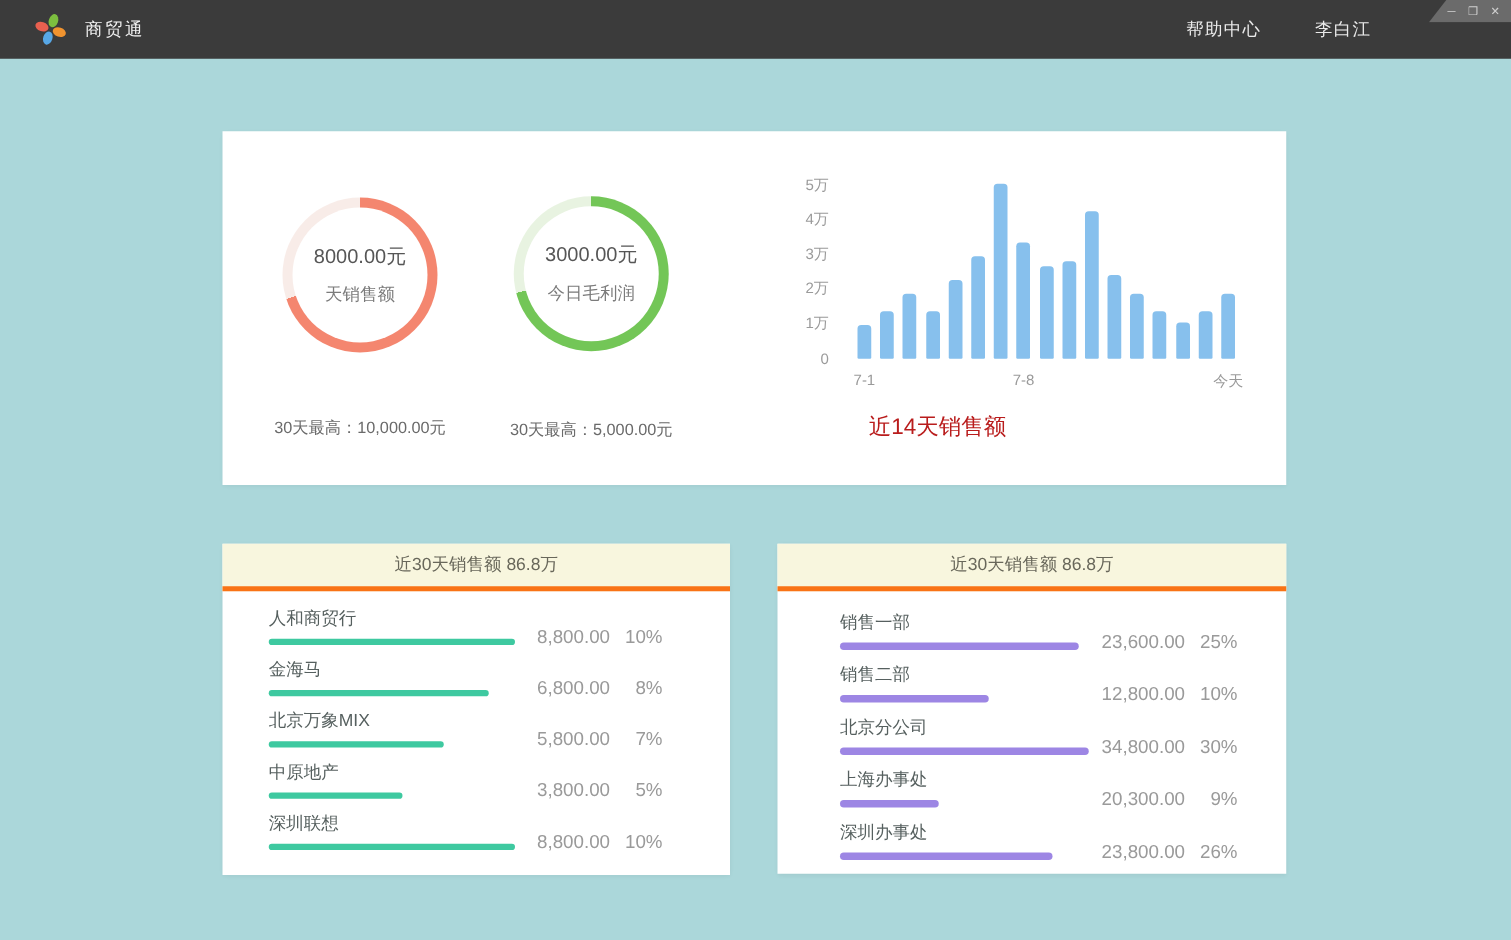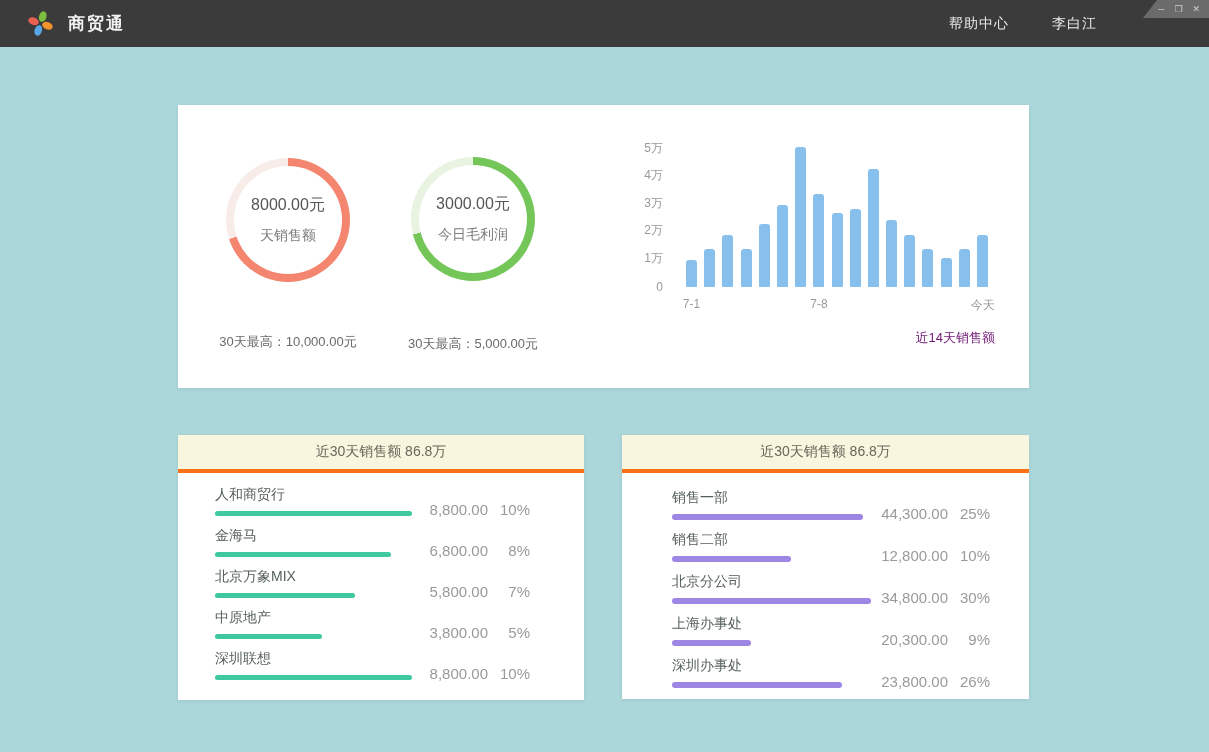--- a/index.html
+++ b/index.html
@@ -5,21 +5,21 @@
   html,body{margin:0;padding:0;}
   body{
     width:1209px;height:752px;overflow:hidden;position:relative;
     background:#abd7da;
     font-family:"Liberation Sans","DejaVu Sans",sans-serif;
     -webkit-font-smoothing:antialiased;
   }
   
   .topbar{position:absolute;top:0;left:0;width:1209px;height:47px;background:#3b3b3b;display:flex;align-items:center;}
   .logo{margin-left:27px;width:27px;height:27px;flex:0 0 auto;}
-  .app-title{color:#f2f2f2;font-size:17px;margin-left:14px;letter-spacing:2px;font-weight:bold;}
+  .app-title{color:#f2f2f2;font-size:14px;margin-left:14px;letter-spacing:2px;}
   .topbar-links{margin-left:auto;display:flex;align-items:center;gap:43px;margin-right:112px;font-family:Liberation Serif, serif;}
   .topbar-link{color:#eaeaea;font-size:14px;cursor:pointer;letter-spacing:1px;}
   .win-controls{
     position:absolute;top:0;right:0;width:66px;height:18px;background:#6b6b6b;
     clip-path:polygon(14px 0,100% 0,100% 100%,0 100%);
     display:flex;align-items:center;justify-content:flex-end;gap:10px;
     padding-right:9px;box-sizing:border-box;
   }
   .win-btn{color:#cfcfcf;font-size:9px;line-height:1;cursor:pointer;}
   
@@ -37,21 +37,21 @@
   #donut-sales{left:48px;top:53px;}
   #donut-profit{left:233px;top:52px;}
   #footnote-sales{left:-10px;top:228px;}
   #footnote-profit{left:175px;top:230px;}
   
   .chart-y-tick{position:absolute;width:44px;text-align:right;left:441px;font-size:12px;color:#9a9a9a;}
   .chart-bars{position:absolute;left:508px;bottom:101px;display:flex;align-items:flex-end;gap:7.2px;}
   .chart-bar{width:11px;border-radius:3px 3px 1px 1px;}
   .chart-x-axis{position:absolute;left:508px;top:192px;height:16px;width:310px;}
   .chart-x-tick{position:absolute;transform:translateX(-50%);font-size:12px;color:#9a9a9a;white-space:nowrap;}
-  .chart-title{position:absolute;left:517px;top:224px;width:300px;text-align:right;font-size:13px;color:#701a75;}
+  .chart-title{position:absolute;left:517px;top:224px;width:300px;text-align:left;font-size:18px;color:#b91c1c;}
   
   .rank-header{height:38px;background:#f8f6de;border-bottom:4px solid #f97316;display:flex;align-items:center;justify-content:center;font-size:14px;color:#68675a;box-sizing:border-box;}
   .rank-rows{box-sizing:border-box;}
   #customer-card .rank-rows{padding:13px 54px 0 37px;}
   #dept-card .rank-rows{padding:16px 39px 0 50px;}
   .rank-row{display:flex;align-items:flex-end;margin-bottom:11px;}
   .row-main{flex:1;min-width:0;}
   .row-name{font-size:14px;color:#56605f;}
   .row-bar{height:5px;border-radius:3px;margin-top:7px;}
   #dept-card .row-bar{height:6px;}
@@ -191,21 +191,21 @@
 
 <div class="card" id="dept-card">
   <div class="rank-header">近30天销售额 86.8万</div>
   <div class="rank-rows">
       <div class="rank-row">
         <div class="row-main">
           <div class="row-name">销售一部</div>
           <div class="row-bar" style="width: 191px; background: rgb(157, 134, 228);"></div>
         </div>
         <div class="row-values">
-          <span class="row-amount">44,300.00</span>
+          <span class="row-amount">23,600.00</span>
           <span class="row-percent">25%</span>
         </div>
       </div>
       <div class="rank-row">
         <div class="row-main">
           <div class="row-name">销售二部</div>
           <div class="row-bar" style="width: 119px; background: rgb(157, 134, 228);"></div>
         </div>
         <div class="row-values">
           <span class="row-amount">12,800.00</span>

